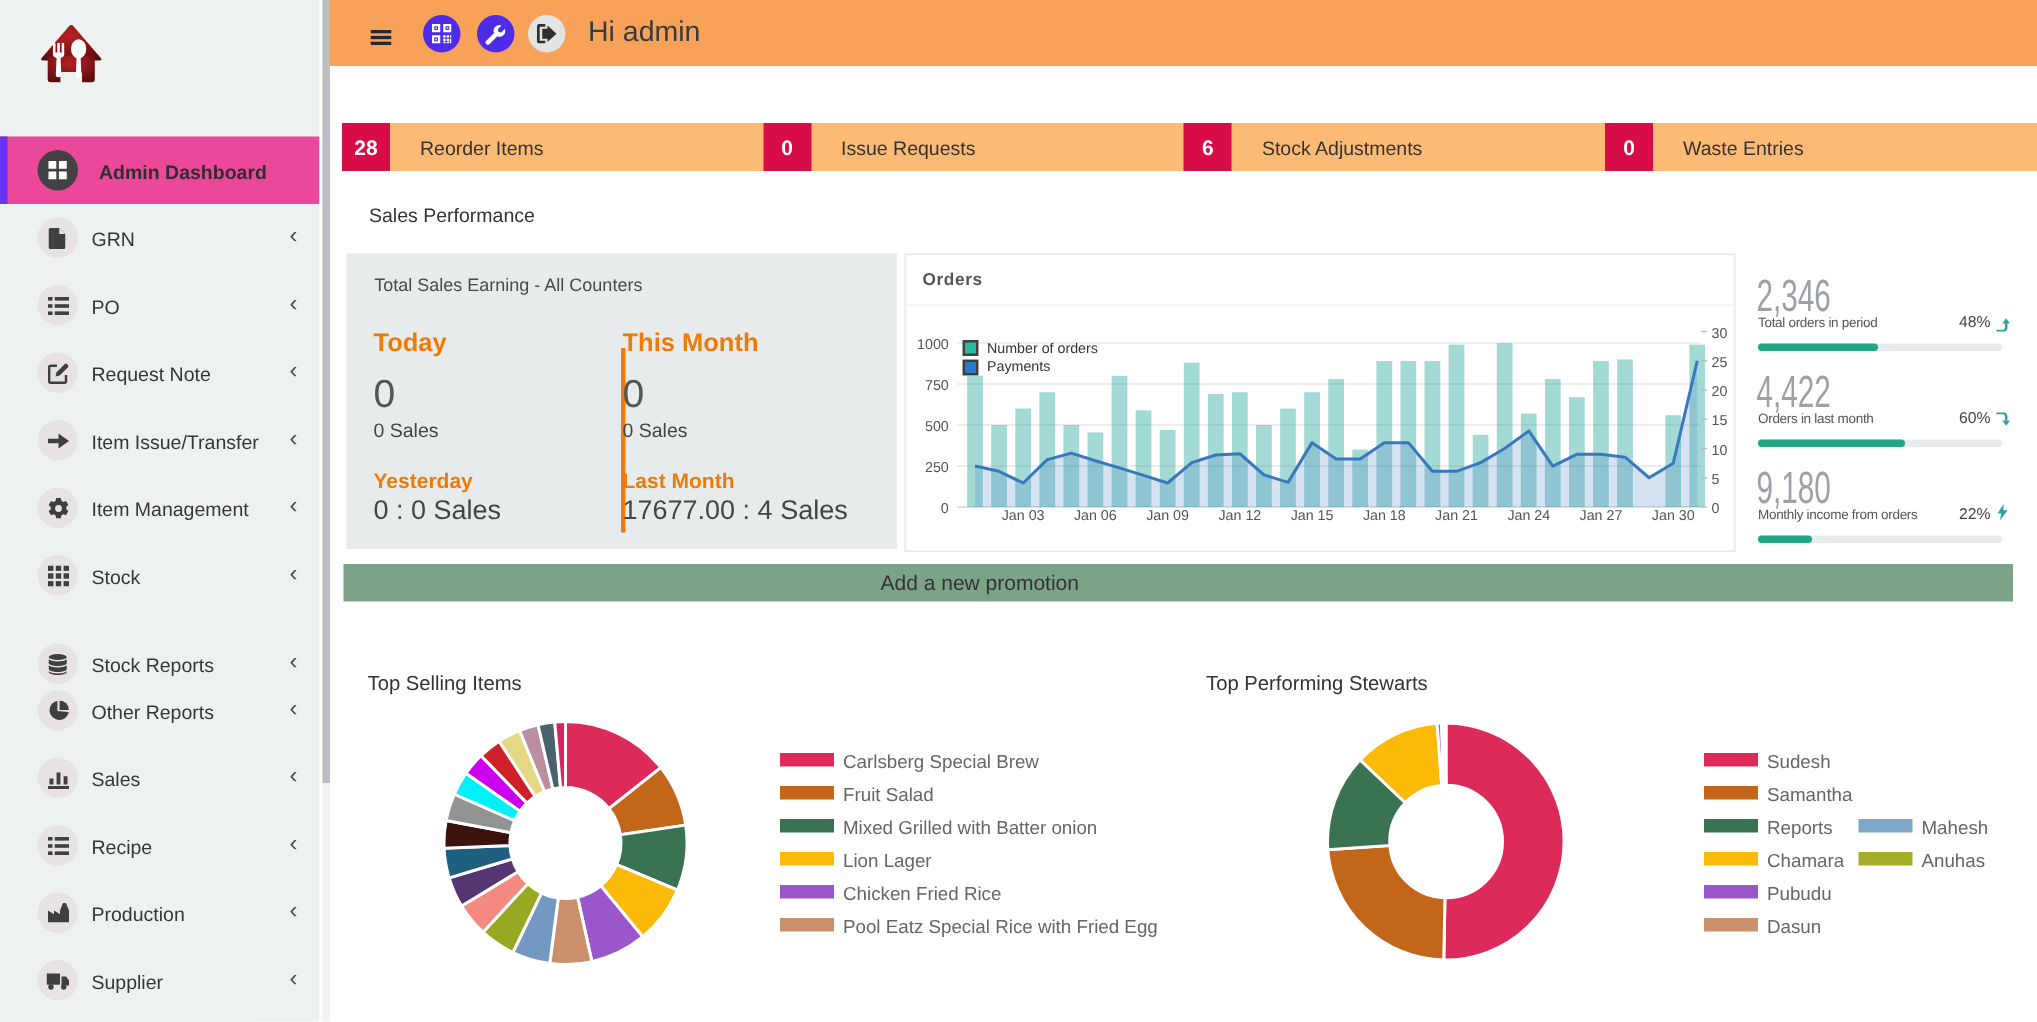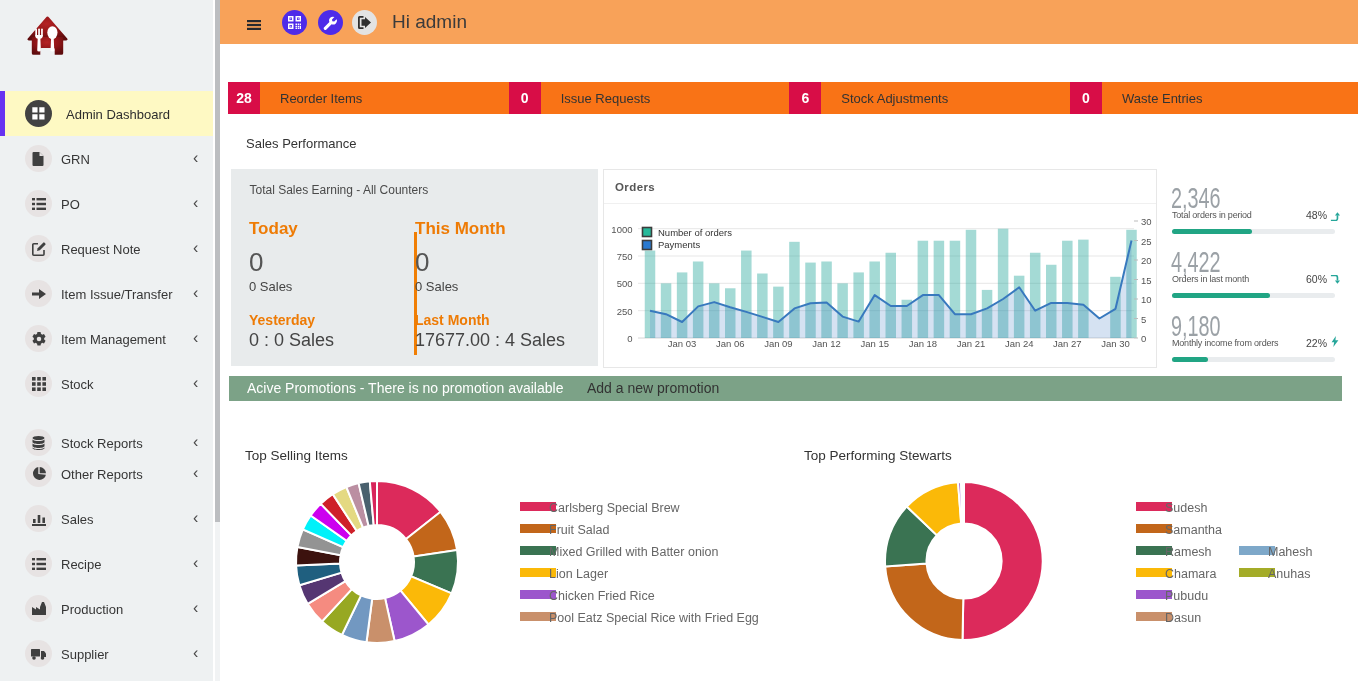--- a/index.html
+++ b/index.html
@@ -5,31 +5,31 @@
 html,body { width:1358px; height:681px; overflow:hidden; font-family:"Liberation Sans",sans-serif; background:#fff; }
 .abs { position:absolute; }
 
 #sidebar { position:absolute; left:0; top:0; width:213px; height:681px; background:#eef1f2; }
 #sbgap { position:absolute; left:213px; top:0; width:2px; height:681px; background:#fff; }
 #sbtrack { position:absolute; left:215px; top:0; width:5px; height:681px; background:#f1f3f4; }
 #sbthumb { position:absolute; left:215px; top:0; width:5px; height:522px; background:#bcbec1; }
 #logo { position:absolute; left:27px; top:16px; }
 #logotext { position:absolute; left:68px; top:10px; font-family:"Liberation Serif",serif; font-size:43px; color:#4f4f4f; letter-spacing:1px; }
 .mi { position:absolute; left:0; width:213px; height:45px; }
-.mi.active { background:#fef9c3; border-left:5px solid #6733f1; }
+.mi.active { background:#ec4899; border-left:5px solid #6733f1;font-weight:bold; }
 .mic { position:absolute; left:25px; top:9px; width:27px; height:27px; border-radius:50%; background:#e7e3e3; display:flex; align-items:center; justify-content:center; }
 .mi.active .mic { left:20px; }
 .mt { position:absolute; left:61px; top:15.5px; font-size:13px; color:#363636; }
 .chev { position:absolute; left:193px; top:13px; font-size:16px; color:#4a4a4a; }
 
 #topbar { position:absolute; left:220px; top:0; width:1138px; height:44px; background:#f8a259; }
 .tcirc { position:absolute; top:10px; width:25px; height:25px; border-radius:50%; display:flex; align-items:center; justify-content:center; }
 #hiadmin { position:absolute; left:392px; top:11px; font-size:19px; color:#3b3b3b; }
 
-.scard { position:absolute; top:82px; width:320px; height:32px; background:#f97316; }
+.scard { position:absolute; top:82px; width:320px; height:32px; background:#fdba74; }
 .snum { position:absolute; left:0; top:0; width:32px; height:32px; background:#d80d47; color:#fff; font-size:14px; font-weight:bold; text-align:center; line-height:32px; }
 .slab { position:absolute; left:52px; top:9px; font-size:13px; color:#333; }
 
 #sptitle { position:absolute; left:246px; top:136px; font-size:13px; color:#333; }
 #salescard { position:absolute; left:231px; top:169px; width:367px; height:197px; background:#e8ebec; }
 #salescard .ti { position:absolute; left:18.5px; top:13.5px; font-size:12px; color:#4a4a4a;text-align:center; }
 #vline { position:absolute; left:183px; top:63px; width:3px; height:123px; background:#f07e04; }
 .colL { left:18px; } .colR { left:184px; }
 .h1o { position:absolute; top:50px; font-size:17px; font-weight:bold; color:#ee7b05; }
 .big0 { position:absolute; top:78px; font-size:26px; color:#555; }
@@ -47,21 +47,21 @@
 .pbar { position:absolute; left:1172px; width:163px; height:4.5px; border-radius:2.5px; background:#e9ecee; }
 .pfill { height:4.5px; border-radius:2.5px; background:#21a584; }
 
 #promo { position:absolute; left:229px; top:376px; width:1113px; height:25px; background:#7ca287; }
 #promo .w { position:absolute; left:18px; top:4px; font-size:14px; color:#fff; }
 #promo .d { position:absolute; left:358px; top:4px; font-size:14px; color:#333; }
 
 .dtitle { position:absolute; font-size:13.5px; color:#333; }
 .lrow { position:absolute; height:12px; }
 .lsw { position:absolute; left:0; top:1px; width:36px; height:9px; }
-.ltx { position:absolute; left:29px; top:0; font-size:12.5px; color:#666; white-space:nowrap; }
+.ltx { position:absolute; left:42px; top:0; font-size:12.5px; color:#666; white-space:nowrap; }
 </style></head>
 <body>
 <div id="sidebar">
   <div id="logo"><svg width="41" height="40" viewBox="0 0 41 40">
 <defs>
           <radialGradient id="rg" cx="48%" cy="30%" r="70%">
 <stop offset="0%" stop-color="#b52325"></stop>
             <stop offset="55%" stop-color="#8f1517"></stop>
             <stop offset="100%" stop-color="#5f0c0e"></stop>
 </radialGradient>
@@ -415,21 +415,20 @@
 <div class="statnum" style="top:311px">9,180</div>
 <div class="statlab" style="top:339px">Monthly income from orders</div>
 <div class="statpct" style="top:338px">22%</div>
 <svg class="abs" style="left:1331px;top:336px" width="8" height="11" viewBox="0 0 9 13">
     <path fill="#26a69a" d="M5.5 0 L0.5 7.5 H3.5 L2.5 13 L8.5 5 H5z"></path>
   </svg>
 <div class="pbar" style="top:357px">
     <div class="pfill" style="width:21.8%"></div>
   </div>
 <div id="promo">
-  <div class="w">Acive Promotions - There is no promotion available</div>
   <div class="d">Add a new promotion</div>
 </div>
 <div class="dtitle" style="left:245px;top:448px">Top Selling Items</div>
 <div class="dtitle" style="left:804px;top:448px">Top Performing Stewarts</div>
 <svg class="abs" style="left:0;top:0" width="1358" height="681" viewBox="0 0 1358 681" pointer-events="none">
 <path d="M377.00 481.00 A81 81 0 0 1 440.56 511.79 L406.03 539.06 A37 37 0 0 0 377.00 525.00 Z" fill="#DC2A5B" stroke="#ffffff" stroke-width="2"></path>
 <path d="M440.56 511.79 A81 81 0 0 1 457.12 550.08 L413.60 556.55 A37 37 0 0 0 406.03 539.06 Z" fill="#C2661A" stroke="#ffffff" stroke-width="2"></path>
 <path d="M457.12 550.08 A81 81 0 0 1 451.65 593.44 L411.10 576.36 A37 37 0 0 0 413.60 556.55 Z" fill="#3A7352" stroke="#ffffff" stroke-width="2"></path>
 <path d="M451.65 593.44 A81 81 0 0 1 428.52 624.51 L400.53 590.55 A37 37 0 0 0 411.10 576.36 Z" fill="#FBB908" stroke="#ffffff" stroke-width="2"></path>
 <path d="M428.52 624.51 A81 81 0 0 1 394.61 641.06 L385.04 598.11 A37 37 0 0 0 400.53 590.55 Z" fill="#9C56CC" stroke="#ffffff" stroke-width="2"></path>
@@ -484,21 +483,21 @@
 <div class="lrow" style="top:501px;left:1136px">
     <span class="lsw" style="background:#DC2A5B"></span>
     <span class="ltx">Sudesh</span>
   </div>
 <div class="lrow" style="top:523px;left:1136px">
     <span class="lsw" style="background:#C2661A"></span>
     <span class="ltx">Samantha</span>
   </div>
 <div class="lrow" style="top:545px;left:1136px">
     <span class="lsw" style="background:#3A7352"></span>
-    <span class="ltx">Ramesh</span>
+    <span class="ltx">Reports</span>
   </div>
 <div class="lrow" style="top:567px;left:1136px">
     <span class="lsw" style="background:#FBB908"></span>
     <span class="ltx">Chamara</span>
   </div>
 <div class="lrow" style="top:589px;left:1136px">
     <span class="lsw" style="background:#9C56CC"></span>
     <span class="ltx">Pubudu</span>
   </div>
 <div class="lrow" style="top:611px;left:1136px">

